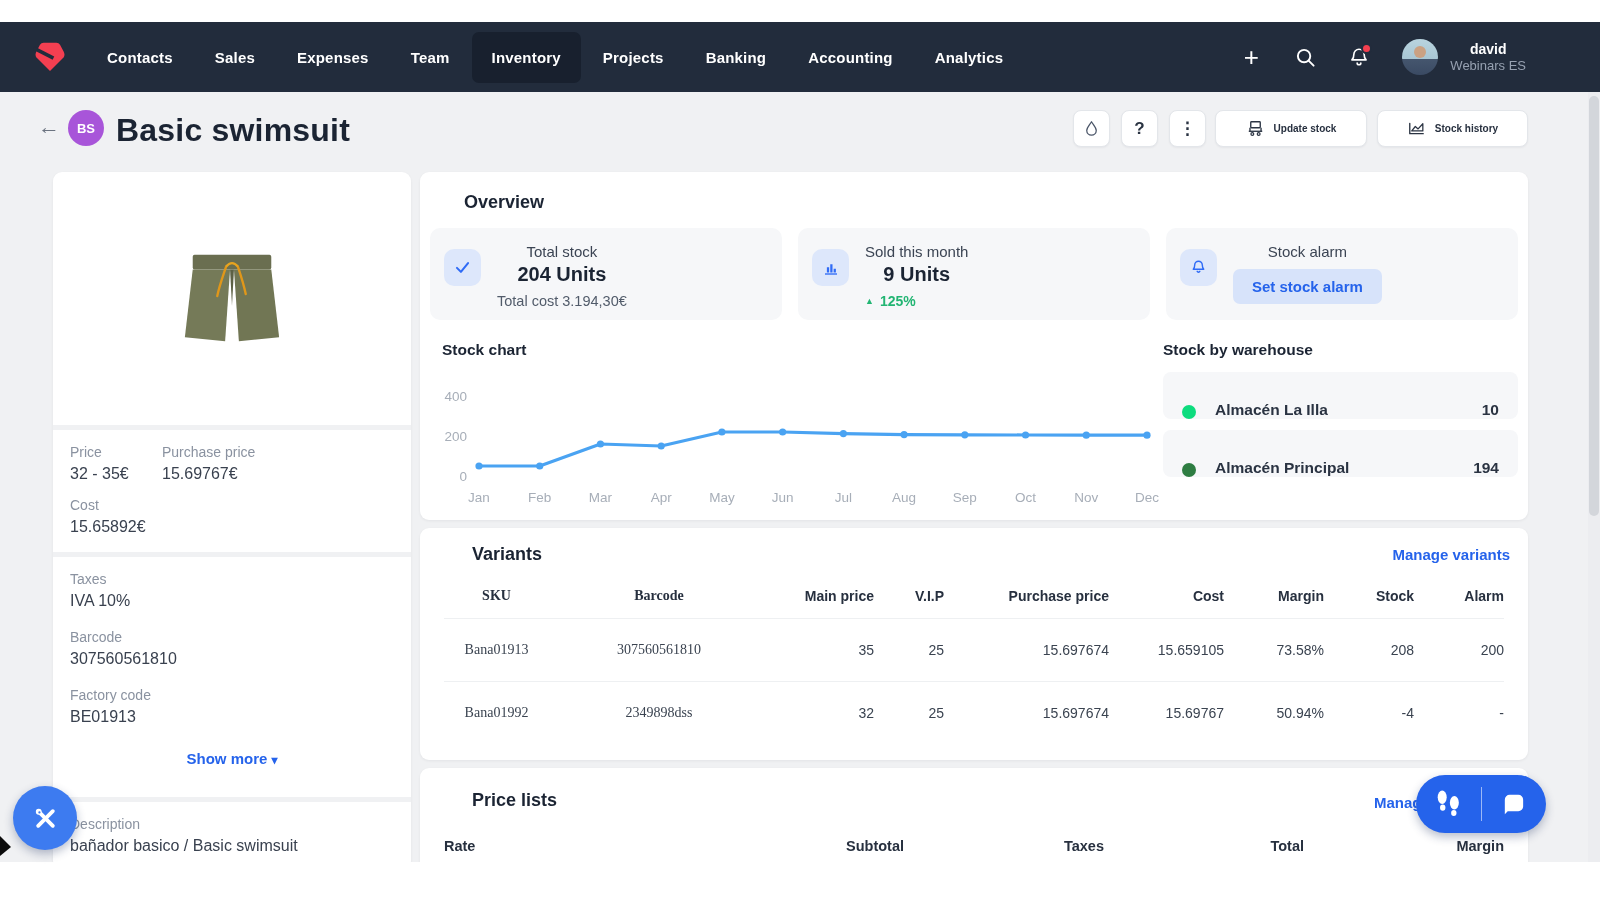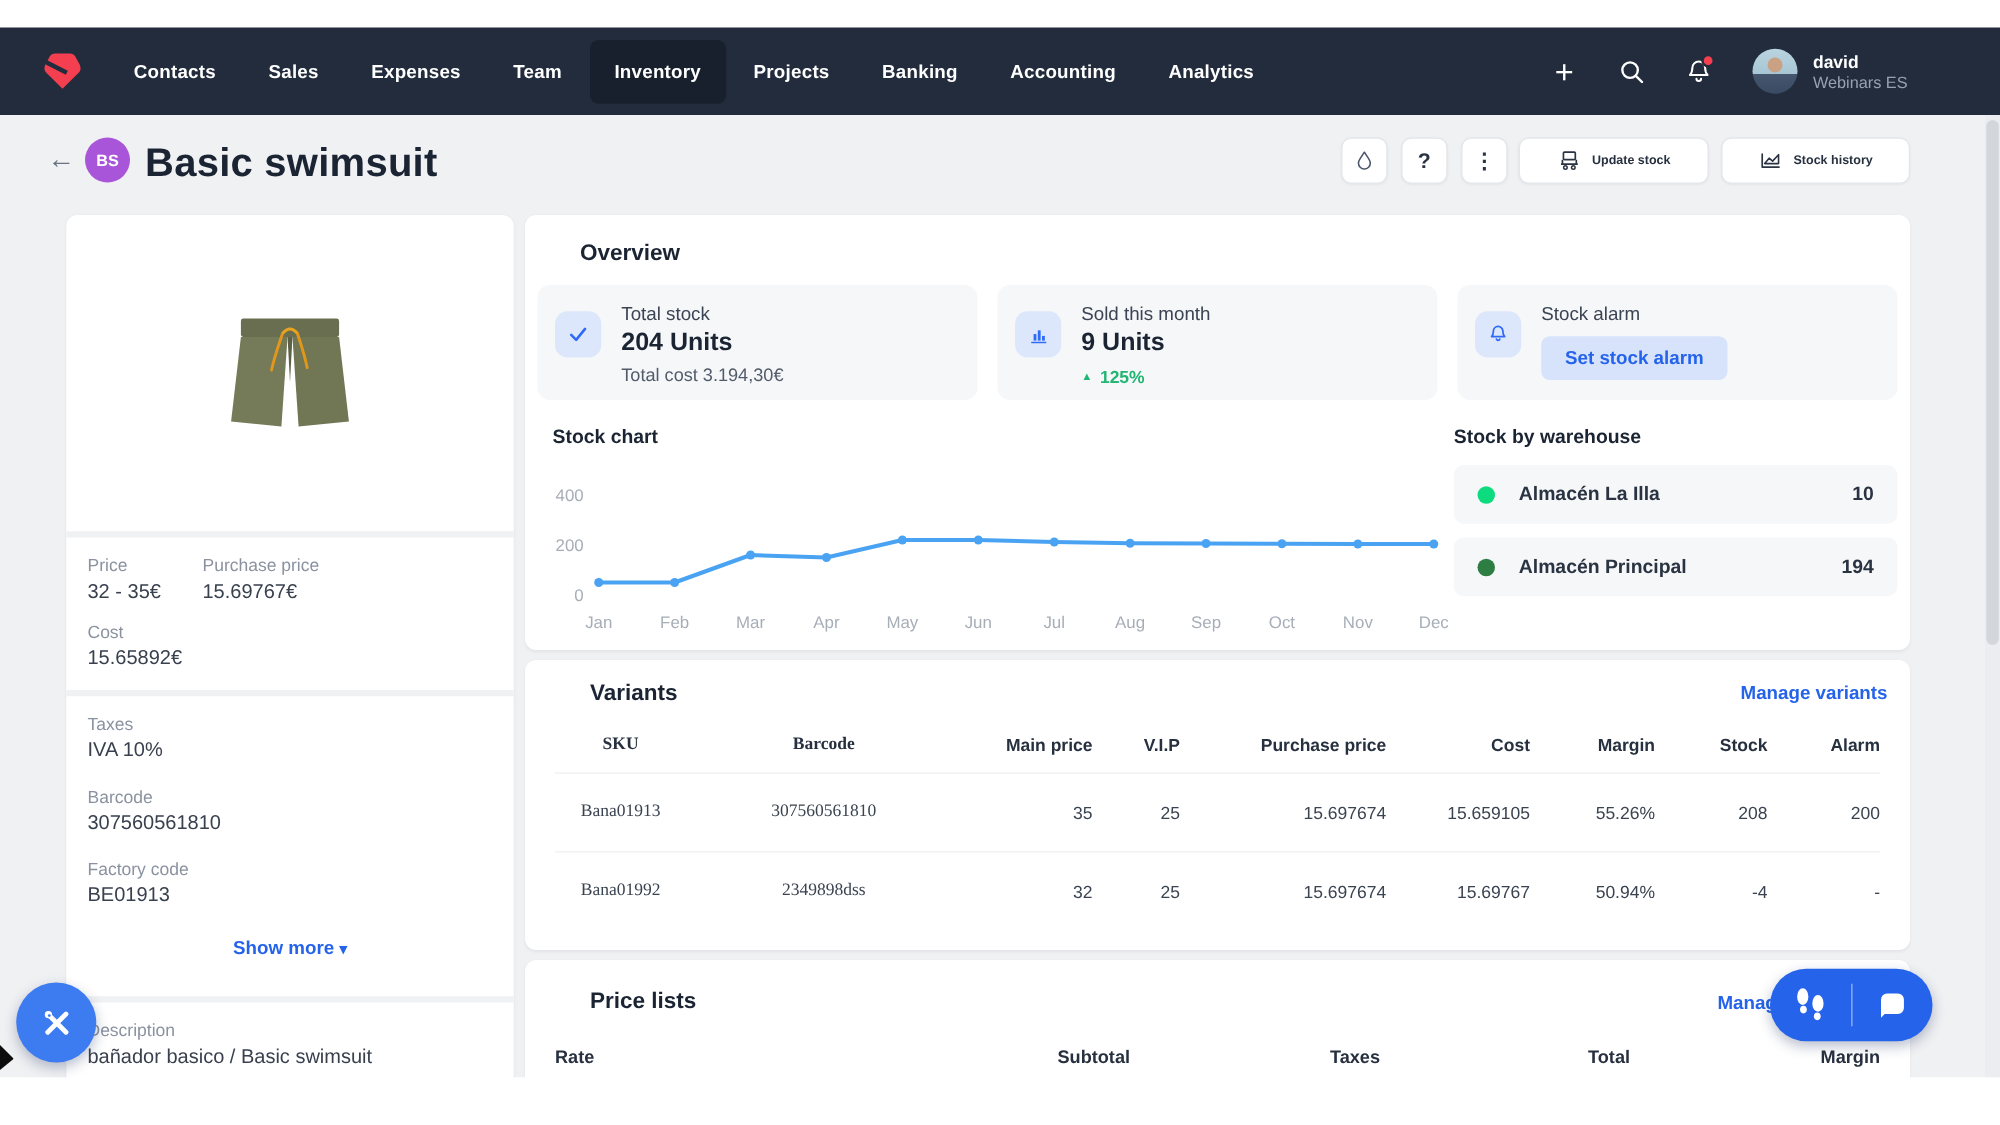--- a/index.html
+++ b/index.html
@@ -2,21 +2,21 @@
 <html><head>
 <meta charset="utf-8">
 <style>
   * { margin:0; padding:0; box-sizing:border-box; }
   html,body { width:1600px; height:900px; overflow:hidden; background:#ffffff;
     font-family:"Liberation Sans", sans-serif; }
   .stage { position:absolute; top:0; left:0; width:1600px; height:900px; background:#ffffff; }
 
   
   .navbar { position:absolute; top:22px; left:0; width:1600px; height:70px;
-    background:#222c3c; display:flex; align-items:center; padding:0 74px 0 33px; }
+    background:#222c3c; display:flex; align-items:center; padding:0 74px 0 33px;text-align:center; }
   .logo { width:34px; height:34px; margin-right:40px; flex:0 0 auto; }
   .nav-items { display:flex; align-items:center; gap:42px; }
   .nav-item { color:#ffffff; font-size:15px; font-weight:600; letter-spacing:.2px;
     cursor:pointer; white-space:nowrap; }
   .nav-item.active { background:#18202e; border-radius:7px; padding:17px 20px; margin:0 -20px; }
   .nav-right { margin-left:auto; display:flex; align-items:center; gap:32px; }
   .nav-ic { width:22px; height:22px; color:#ffffff; position:relative; display:flex;
     align-items:center; justify-content:center; cursor:pointer; }
   .plus-glyph { color:#fff; font-size:26px; font-weight:400; line-height:20px; }
   .bell-dot { position:absolute; top:-3px; right:-2px; width:11px; height:11px;
@@ -63,40 +63,40 @@
   .show-more { text-align:center; padding:10px 0 14px 0; color:#2563eb; font-size:15px;
     font-weight:700; cursor:pointer; }
   .chev { font-size:12px; }
 
   
   .overview-card { left:420px; top:172px; width:1108px; height:348px; }
   .sec-title { font-size:18px; font-weight:700; color:#1b2433;margin-left:28px; }
   .ov-title { position:absolute; top:20px; left:16px; }
   .stats-row { position:absolute; top:56px; left:10px; width:1088px; display:flex; gap:16px; }
   .stat-card { flex:1; height:92px; background:#f6f7f9; border-radius:10px; padding:15px 14px;
-    display:flex; align-items:flex-start; gap:16px; }
+    display:flex; align-items:flex-start; gap:16px;text-align:center; }
   .stat-ic { width:37px; height:37px; border-radius:10px; background:#dde7fb; display:flex;
     align-items:center; justify-content:center; margin-top:6px; flex:0 0 auto; }
   .stat-label { font-size:15px; color:#3b4453; margin-bottom:3px; }
   .stat-value { font-size:20px; font-weight:700; color:#1b2433; }
   .stat-sub { font-size:14.5px; color:#515b6a; margin-top:7px; }
   .delta { margin-top:7px; font-size:14px; color:#22b573; font-weight:600; display:flex;
     align-items:center; gap:6px; }
   .delta .tri { font-size:9px; }
   .alarm-btn { margin-top:6px; display:inline-block; background:#d7e3fa; color:#2563eb;
     font-size:15px; font-weight:700; padding:9px 19px; border-radius:7px; cursor:pointer; }
   .chart-title { position:absolute; top:169px; left:22px; font-size:15.5px; font-weight:700;
     color:#1b2433; }
   .chart-box { position:absolute; top:192px; left:15px; width:730px; height:145px; }
   .wh-title { position:absolute; top:169px; left:743px; font-size:15.5px; font-weight:700;
     color:#1b2433; }
   .wh-list { position:absolute; top:200px; left:743px; width:355px; display:flex;
     flex-direction:column; gap:11px; }
   .wh-row { height:47px; background:#f6f7f9; border-radius:8px; display:flex;
-    align-items:center; padding:0 19px; cursor:pointer; }
+    align-items:flex-end; padding:0 19px; cursor:pointer; }
   .wh-dot { width:14px; height:14px; border-radius:50%; margin-right:19px; flex:0 0 auto; }
   .wh-name { font-size:15.5px; font-weight:700; color:#2a3342; }
   .wh-qty { margin-left:auto; font-size:15.5px; font-weight:700; color:#2a3342; }
 
   
   .variants-card { left:420px; top:528px; width:1108px; height:232px; }
   .v-title { position:absolute; top:16px; left:24px; }
   .manage-link { color:#2563eb; font-size:15px; font-weight:600; cursor:pointer; }
   .v-link { position:absolute; top:18px; right:18px; }
   .vgrid { display:grid; grid-template-columns:105px 220px 105px 70px 165px 115px 100px 90px 90px; }
@@ -394,21 +394,21 @@
         <div class="v-cell head right">Alarm</div>
       </div>
     <div class="v-body">
         <div class="vgrid v-row">
           <div class="v-cell left">Bana01913</div>
           <div class="v-cell left">307560561810</div>
           <div class="v-cell right">35</div>
           <div class="v-cell right">25</div>
           <div class="v-cell right">15.697674</div>
           <div class="v-cell right">15.659105</div>
-          <div class="v-cell right">55.26%</div>
+          <div class="v-cell right">73.58%</div>
           <div class="v-cell right">208</div>
           <div class="v-cell right">200</div>
         </div>
         <div class="vgrid v-row">
           <div class="v-cell left">Bana01992</div>
           <div class="v-cell left">2349898dss</div>
           <div class="v-cell right">32</div>
           <div class="v-cell right">25</div>
           <div class="v-cell right">15.697674</div>
           <div class="v-cell right">15.69767</div>

